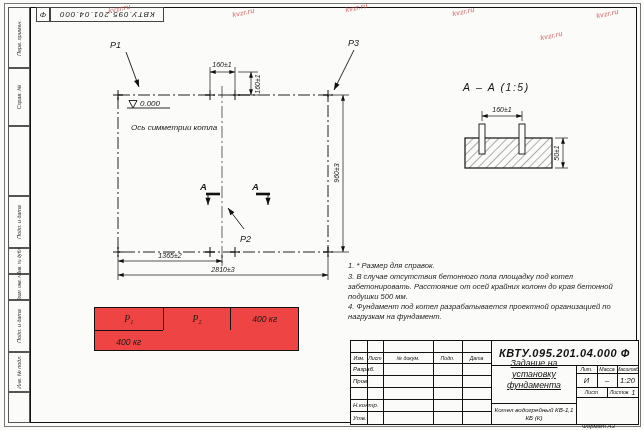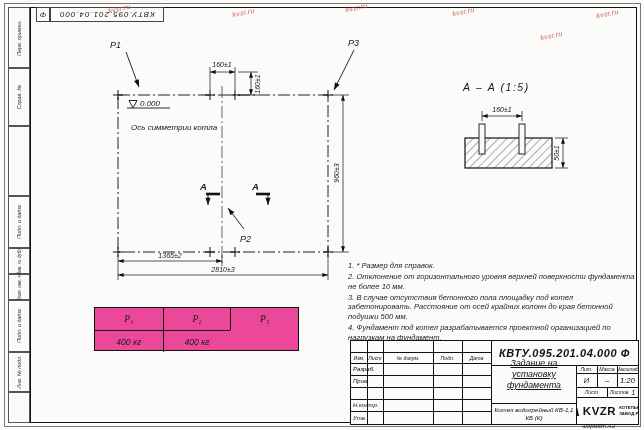--- a/index.html
+++ b/index.html
@@ -25,21 +25,21 @@
   
   svg text{font-family:"Liberation Sans",sans-serif;fill:#161616;font-style:italic;}
   svg text.d{font-size:7px;}
   svg text.p{font-size:9px;}
   svg text.s8{font-size:8px;}
   svg text.sec{font-size:9.5px;font-weight:bold;}
   svg text.dt{font-size:10.5px;letter-spacing:1.5px;}
   
   .load-table{position:absolute;left:94px;top:307px;width:205px;height:44px;
     display:grid;grid-template-rows:22px 22px;grid-template-columns:1fr 1fr 1fr;
-    border:1.4px solid #111;box-sizing:border-box;background:#ec4899;}
+    border:1.4px solid #111;box-sizing:border-box;background:#ef4444;}
   .load-table .c{display:flex;align-items:center;justify-content:center;
     border-left:1px solid #111;border-top:1px solid #111;font-style:italic;}
   .load-table .c:nth-child(1),.load-table .c:nth-child(2),.load-table .c:nth-child(3){border-top:none;}
   .load-table .c:nth-child(3n+1){border-left:none;}
   .load-table .hd{font-size:9.5px;font-family:"Liberation Serif",serif;}
   .load-table .vl{font-size:8.6px;}
   
   .notes{position:absolute;left:348px;top:261px;width:288px;font-size:7.6px;font-style:italic;line-height:1.3;color:#1d1d1d;}
   .notes p{margin:0 0 1px 0;}
   
@@ -199,28 +199,26 @@
       <line x1="555" y1="168" x2="568" y2="168"></line>
       <line x1="563" y1="138" x2="563" y2="168" marker-start="url(#arr)" marker-end="url(#arr)"></line>
     </g>
     <text class="d" x="502" y="112" text-anchor="middle">160±1</text>
     <text class="d" x="559" y="153" text-anchor="middle" transform="rotate(-90 559 153)">50±1</text>
   </svg>
 
   <div class="load-table">
     <div class="c hd">P₁</div>
     <div class="c hd">P₂</div>
-    <div class="c hd">P₃</div>
     <div class="c vl">400 кг</div>
     <div class="c vl">400 кг</div>
   </div>
 
   <div class="notes">
     <p>1. * Размер для справок.</p>
-    <p>2. Отклонение от горизонтального уровня верхней поверхности фундамента не более 10 мм.</p>
     <p>3. В случае отсутствия бетонного пола площадку под котел забетонировать. Расстояние от осей крайних колонн до края бетонной подушки 500 мм.</p>
     <p>4. Фундамент под котел разрабатывается проектной организацией по нагрузкам на фундамент.</p>
   </div>
 
   <div class="tb">
 
     <div class="v" style="left:16px;top:0;height:83px;"></div>
     <div class="v" style="left:32px;top:0;height:83px;"></div>
     <div class="v" style="left:82px;top:0;height:83px;"></div>
     <div class="v" style="left:111px;top:0;height:83px;"></div>
@@ -264,29 +262,17 @@
     <div class="tc val" style="left:225px;top:32px;width:21px;height:14px;">И</div>
     <div class="tc val" style="left:246px;top:32px;width:20px;height:14px;">–</div>
     <div class="tc val" style="left:266px;top:32px;width:21px;height:14px;">1:20</div>
 
     <div class="tc tiny" style="left:225px;top:46px;width:31px;height:10px;">Лист</div>
     <div class="tc" style="left:256px;top:46px;width:31px;height:10px;gap:3px;">
       <span class="tiny">Листов</span>
       <span style="font-size:6.8px;">1</span>
     </div>
 
-    <div class="tc" style="left:225px;top:56px;width:62px;height:27px;">
-      <div class="logo">
-        <svg width="13" height="13" viewBox="0 0 14 14">
-          <path d="M1,13 L3,4 L5,9 L7,1 L9,9 L11,4 L13,13 Z" fill="#111"></path>
-        </svg>
-        <span class="nm">KVZR</span>
-        <span class="sub">
-          <span>КОТЕЛЬНЫЙ</span>
-          <span>ЗАВОД РЭП</span>
-        </span>
-      </div>
-    </div>
   </div>
 
   <span class="fmt">Формат А3</span>
 
 </div>
 
 </body></html>

